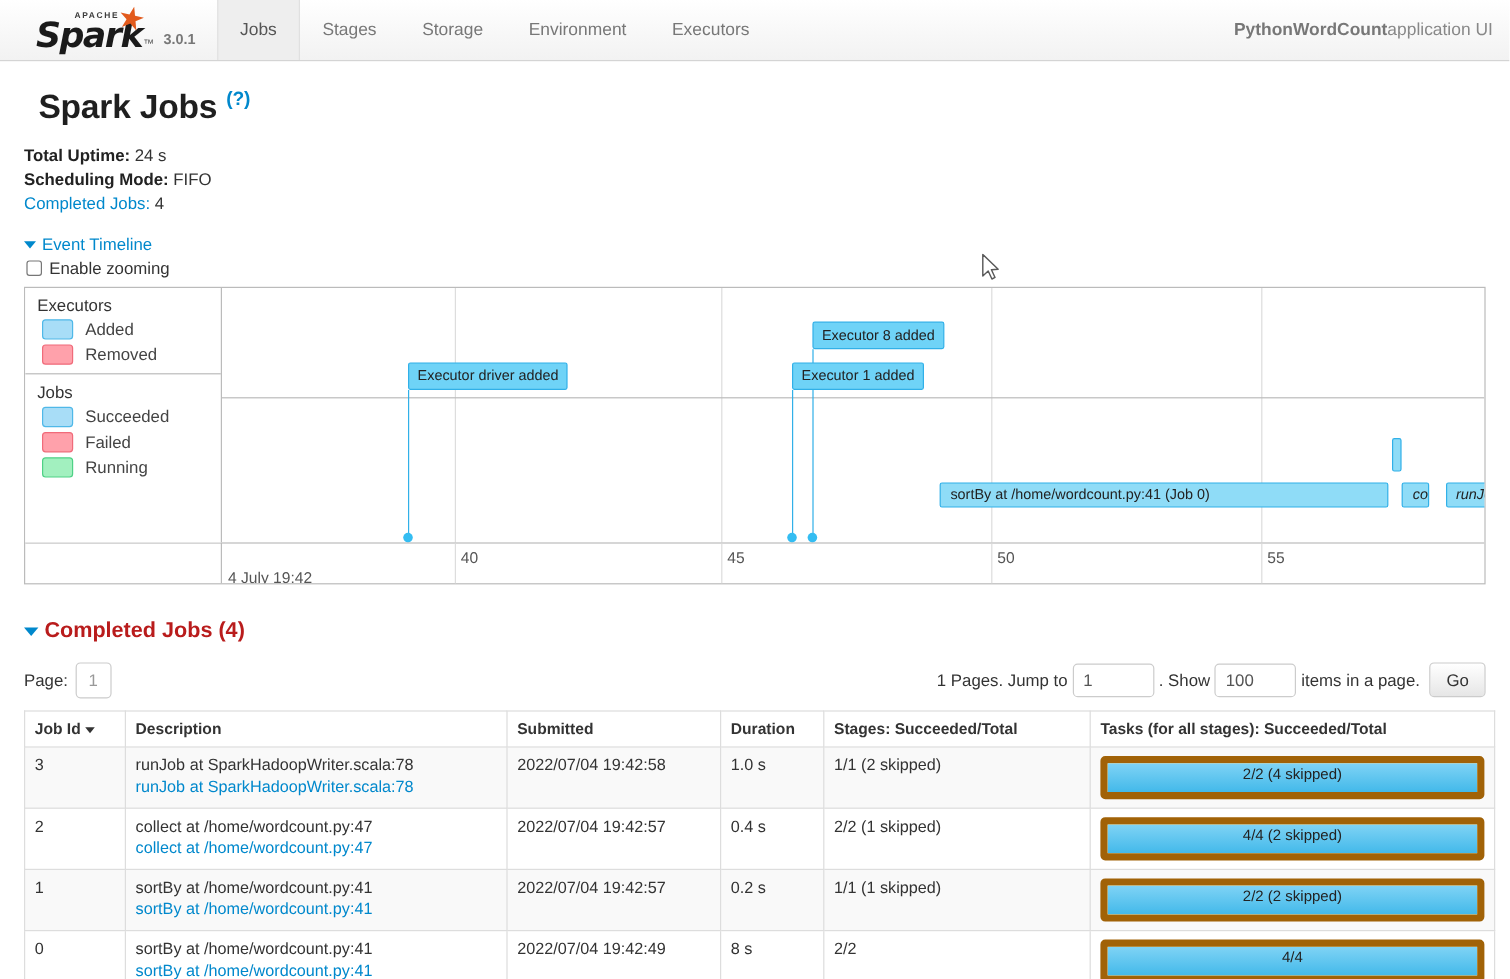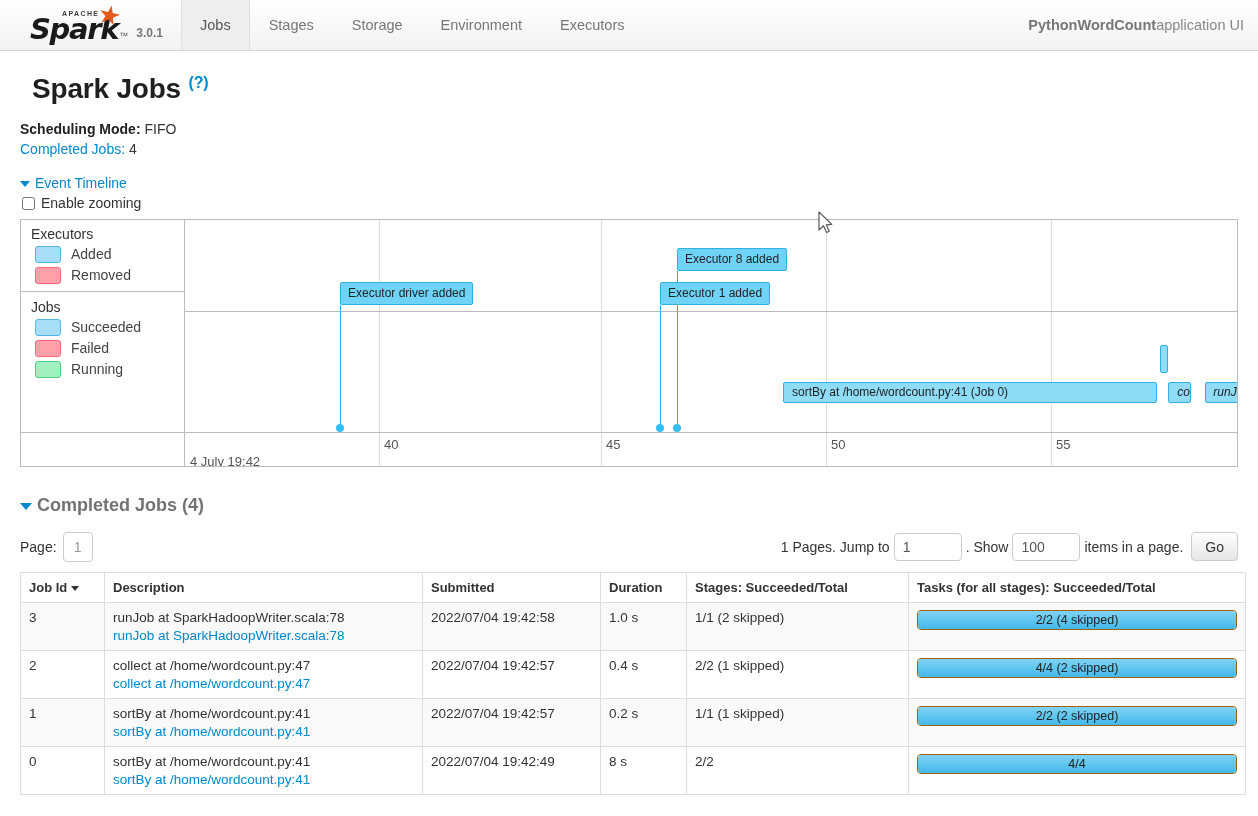--- a/index.html
+++ b/index.html
@@ -280,21 +280,21 @@
     font-size: 13px;
     color: #555;
   }
 
   
   h4.section-title {
     margin: 28px 0 0 4px;
     font-size: 18px;
     font-weight: bold;
   }
-  h4.section-title a { color: #737373; text-decoration: none; cursor: pointer; margin-top: 32px; }
+  h4.section-title a { color: #b91c1c; text-decoration: none; cursor: pointer; margin-top: 32px; }
   h4.section-title .caret-down {
     border-left-width: 6px; border-right-width: 6px; border-top-width: 7px;
   }
 
   .pager-row {
     position: relative;
     margin: 16px 4px 8px 4px;
     height: 32px;
     font-size: 14px;
   }
@@ -374,24 +374,24 @@
     vertical-align: top;
     color: #333;
   }
   table.jobs tbody tr.odd td { background: #f9f9f9; }
   table.jobs tbody tr.even td { background: #ffffff; }
   td.desc .d-main { color: #333; display:block; }
   td.desc .d-link { color: #0088cc; text-decoration: none; display:block; margin-top: 3px; cursor:pointer; }
 
   .progress {
     position: relative;
-    height: 20px;
+    height: 36px;
     border-radius: 4px;
     background: #fef9c3;
-    border: 1px solid #a16207;
+    border: 6px solid #a16207;
     overflow: hidden;
   }
   .progress .fill {
     position: absolute;
     left: 0; top: 0; bottom: 0;
     width: 100%;
     background: linear-gradient(to bottom, #7fd3f5 0%, #43b9ea 100%);
   }
   .progress .plabel {
     position: relative;
@@ -438,20 +438,24 @@
 </div>
 
 <div class="content">
 
   <h1 class="page-title">
     <span>Spark Jobs</span>
     <a class="help-link" href="#">(?)</a>
   </h1>
 
   <ul class="summary">
+    <li>
+      <strong>Total Uptime:</strong>
+      <span>24 s</span>
+    </li>
     <li>
       <strong>Scheduling Mode:</strong>
       <span>FIFO</span>
     </li>
     <li>
       <a class="blue" href="#">Completed Jobs:</a>
       <span>4</span>
     </li>
   </ul>
 

